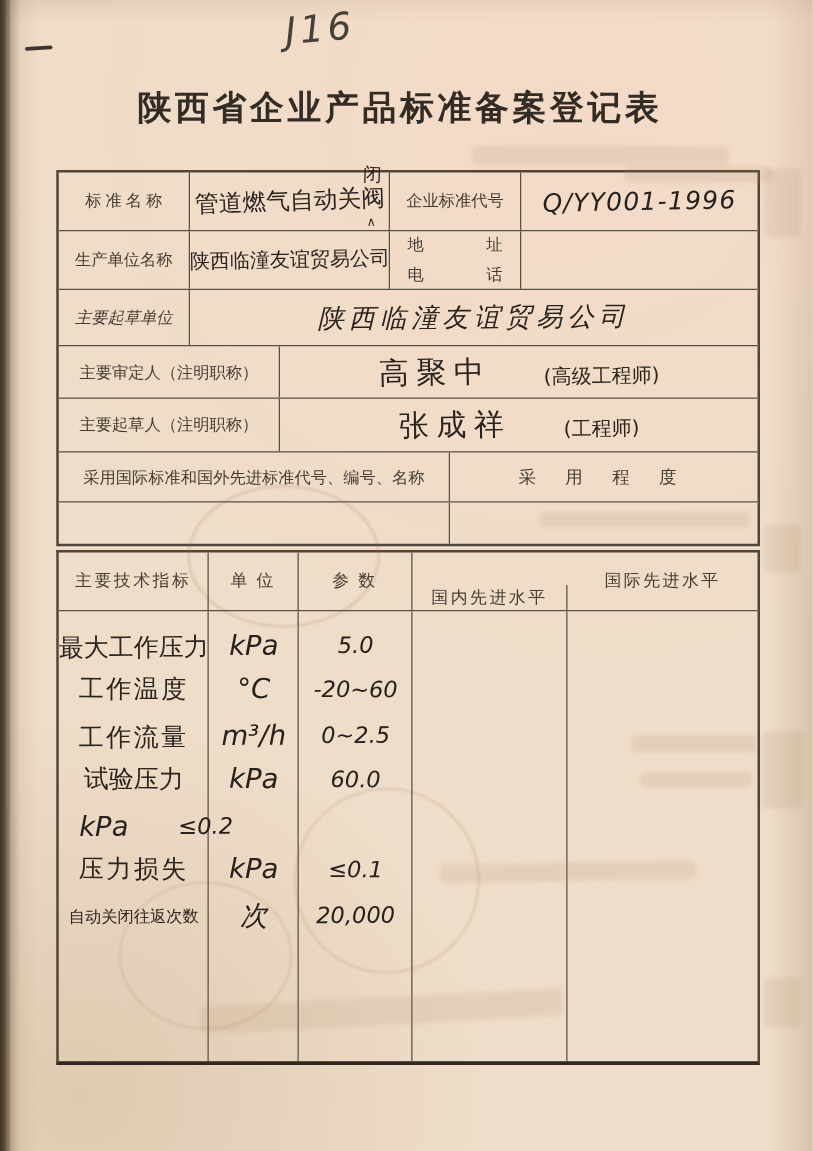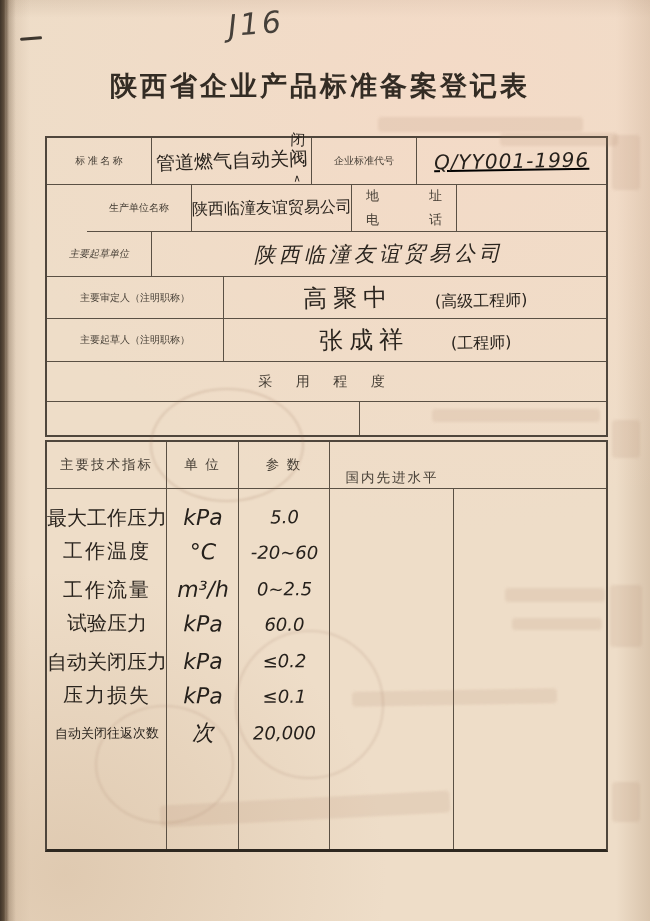--- a/index.html
+++ b/index.html
@@ -37,23 +37,23 @@
     font-size:27px;font-weight:bold;letter-spacing:3px;color:#332c24;}
 
   
   .t1{position:absolute;left:45px;top:136px;width:563px;height:301px;
     border:2px solid #4f463c;box-sizing:border-box;display:flex;flex-direction:column;}
   .t1 .row{display:flex;border-bottom:1.5px solid #5a5044;box-sizing:border-box;}
   .t1 .row:last-child{border-bottom:none;flex:1;}
   .cell{box-sizing:border-box;border-right:1.5px solid #5a5044;display:flex;
     align-items:center;justify-content:center;position:relative;}
   .cell.last{border-right:none;}
-  .lbl{font-size:10px;color:#453e35;text-align:center;line-height:1.35;}
-
-  .w105{width:105px;} .w160{width:160px;} .w193{width:193px;flex:1;text-decoration:underline;}
+  .lbl{font-size:13px;color:#453e35;text-align:center;line-height:1.35;}
+
+  .w105{width:105px;} .w160{width:160px;} .w193{width:193px;flex:1;}
   .w177{width:177px;} .w313{width:313px;} .rest{flex:1;}
 
   .std-name{font-size:19px;letter-spacing:0px;transform:rotate(-2deg);position:relative;white-space:nowrap;}
   .ins-char{position:absolute;top:-15px;right:2px;font-size:15px;transform:rotate(4deg);}
   .ins-caret{position:absolute;bottom:-12px;right:8px;font-size:10px;color:#2a241e;}
   .code-val{font-size:20px;letter-spacing:1px;transform:rotate(-1deg);}
   .producer-val{font-size:16px;transform:rotate(-1deg);white-space:nowrap;}
   .addr-label{display:flex;flex-direction:column;justify-content:center;gap:6px;width:100%;padding:0 14px;box-sizing:border-box;}
   .addr-label .jrow{display:flex;justify-content:space-between;font-size:13px;color:#453e35;}
   .addr-val{display:flex;flex-direction:column;align-items:flex-start;padding-left:8px;width:100%;box-sizing:border-box;}
@@ -117,21 +117,21 @@
         </span>
       </div>
       <div class="cell w105">
         <span class="lbl">企业标准代号</span>
       </div>
       <div class="cell w193 last">
         <span class="hw-lat code-val">Q/YY001-1996</span>
       </div>
     </div>
 
-    <div class="row" style="height:47px;margin-left:40px;">
+    <div class="row" style="height:47px;">
       <div class="cell w105">
         <span class="lbl">生产单位名称</span>
       </div>
       <div class="cell w160">
         <span class="hw producer-val">陕西临潼友谊贸易公司</span>
       </div>
       <div class="cell w105">
         <div class="addr-label">
           <span class="jrow">
             <span>地</span>
@@ -172,37 +172,41 @@
       </div>
       <div class="cell rest last">
         <div class="person">
           <span class="hw nm">张成祥</span>
           <span class="hw tt">(工程师)</span>
         </div>
       </div>
     </div>
 
     <div class="row" style="height:40px;">
+      <div class="cell w313">
+        <span class="lbl">采用国际标准和国外先进标准代号、编号、名称</span>
+      </div>
       <div class="cell rest last">
         <span class="degree">采 用 程 度</span>
       </div>
     </div>
 
     <div class="row">
       <div class="cell w313"></div>
       <div class="cell rest last"></div>
     </div>
   </div>
 
   <div class="t2">
     <div class="hrow">
       <div class="hcell c1">主要技术指标</div>
       <div class="hcell c2">单  位</div>
       <div class="hcell c3">参  数</div>
       <div class="hcell c4">国内先进水平</div>
+      <div class="hcell c5">国际先进水平</div>
     </div>
     <div class="body">
       <div class="vline" style="left:118.5px;"></div>
       <div class="vline" style="left:190.5px;"></div>
       <div class="vline" style="left:281.5px;"></div>
       <div class="vline" style="left:405.5px;"></div>
       <div class="srows">
         <div class="srow">
           <span class="hw ind">最大工作压力</span>
           <span class="hw-lat unt">kPa</span>
@@ -217,21 +221,20 @@
           <span class="hw ind">工作流量</span>
           <span class="hw-lat unt">m³/h</span>
           <span class="hw-lat val">0~2.5</span>
         </div>
         <div class="srow">
           <span class="hw ind">试验压力</span>
           <span class="hw-lat unt">kPa</span>
           <span class="hw-lat val">60.0</span>
         </div>
         <div class="srow">
-          <span class="hw ind">自动关闭压力</span>
           <span class="hw-lat unt">kPa</span>
           <span class="hw-lat val">≤0.2</span>
         </div>
         <div class="srow">
           <span class="hw ind">压力损失</span>
           <span class="hw-lat unt">kPa</span>
           <span class="hw-lat val">≤0.1</span>
         </div>
         <div class="srow">
           <span class="hw ind">自动关闭往返次数</span>

